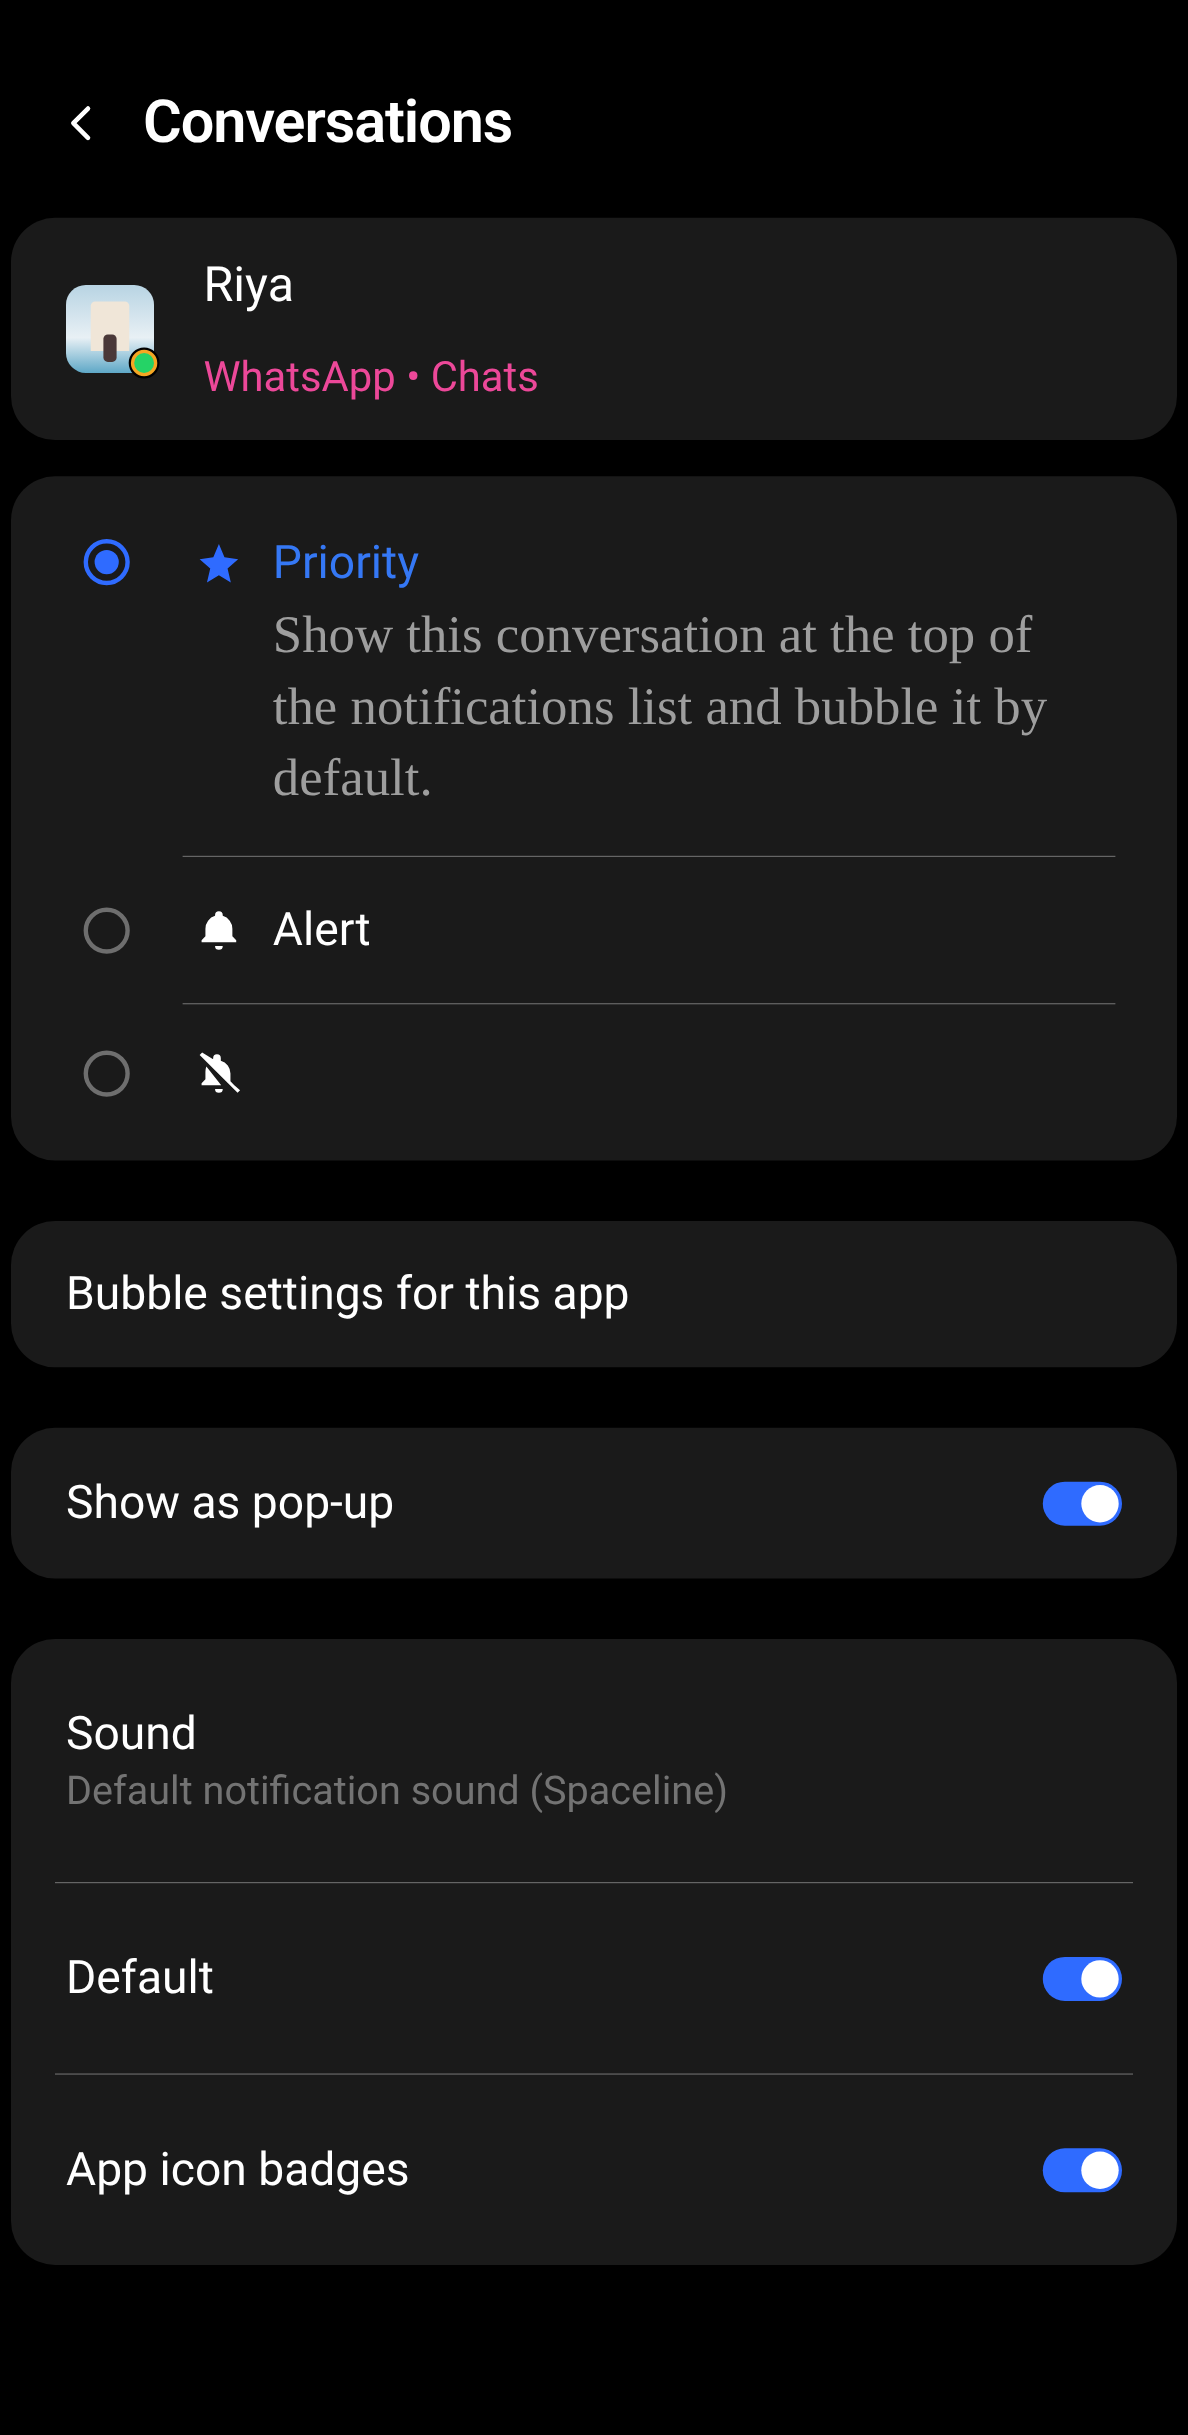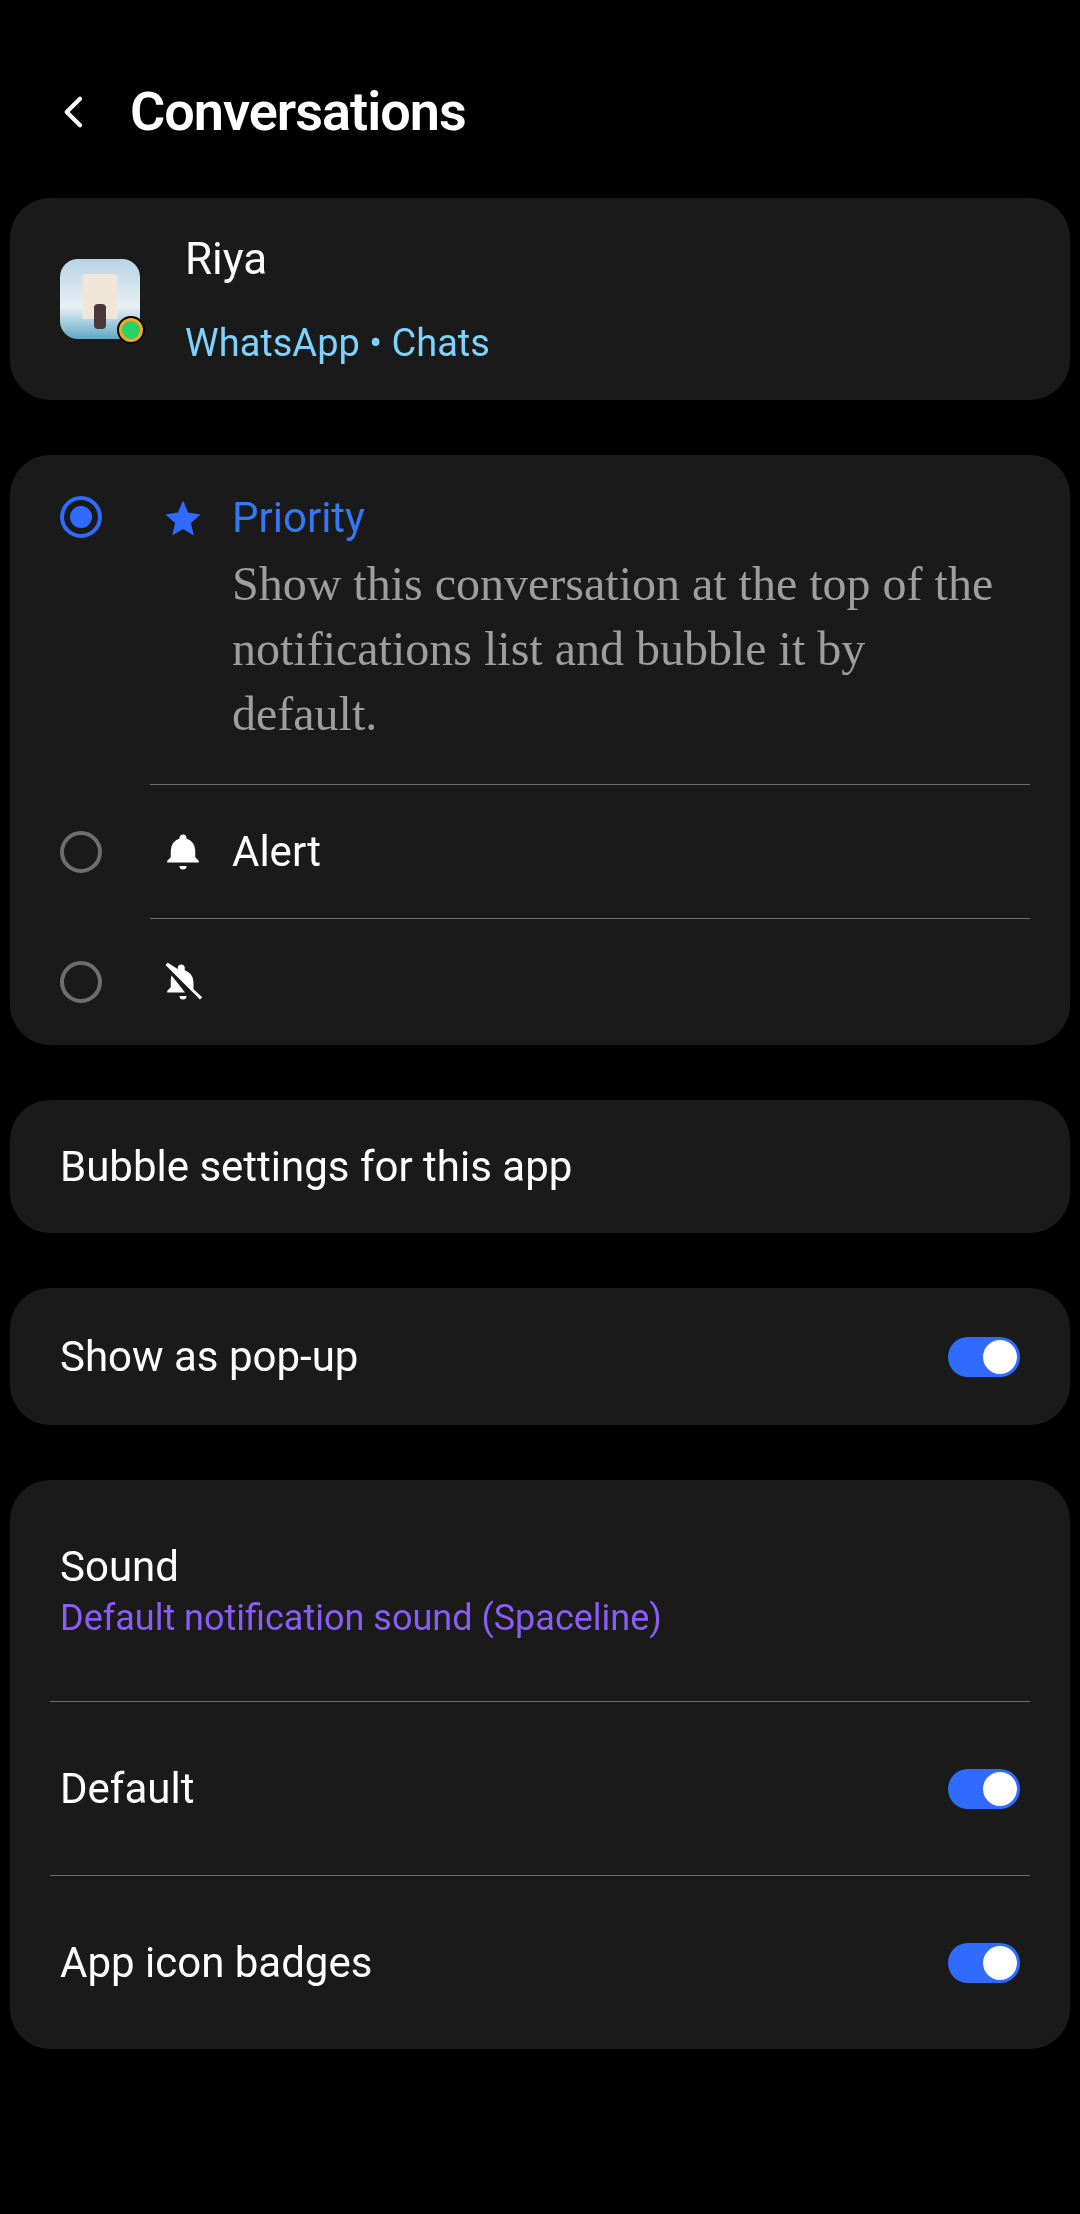--- a/index.html
+++ b/index.html
@@ -97,26 +97,26 @@
     background: #25d366;
   }
   .contact-text { flex: 1; }
   .contact-name {
     font-size: 44px;
     font-weight: 400;
     margin-bottom: 4px;
   }
   .contact-sub {
     font-size: 38px;
-    color: #7dd3fc;
+    color: #ec4899;
     margin-top: 36px;
   }
   .options-card {
-    margin-top: 55px;
-    padding: 0;
+    margin-top: 33px;
+    padding: 16px;
   }
   .option-row {
     display: flex;
     align-items: flex-start;
     padding: 38px 50px;
   }
   .radio-col {
     width: 42px;
     margin-right: 60px;
     display: flex;
@@ -223,21 +223,21 @@
     align-items: center;
     justify-content: space-between;
   }
   .setting-text { flex: 1; }
   .setting-title {
     font-size: 42px;
     font-weight: 400;
   }
   .setting-sub {
     font-size: 36px;
-    color: #8b5cf6;
+    color: #737373;
     margin-top: 6px;
   }
   .settings-divider {
     height: 1px;
     background: #6e6e6e;
     margin: 0 40px;
   }
 </style>
 </head>
 <body>

